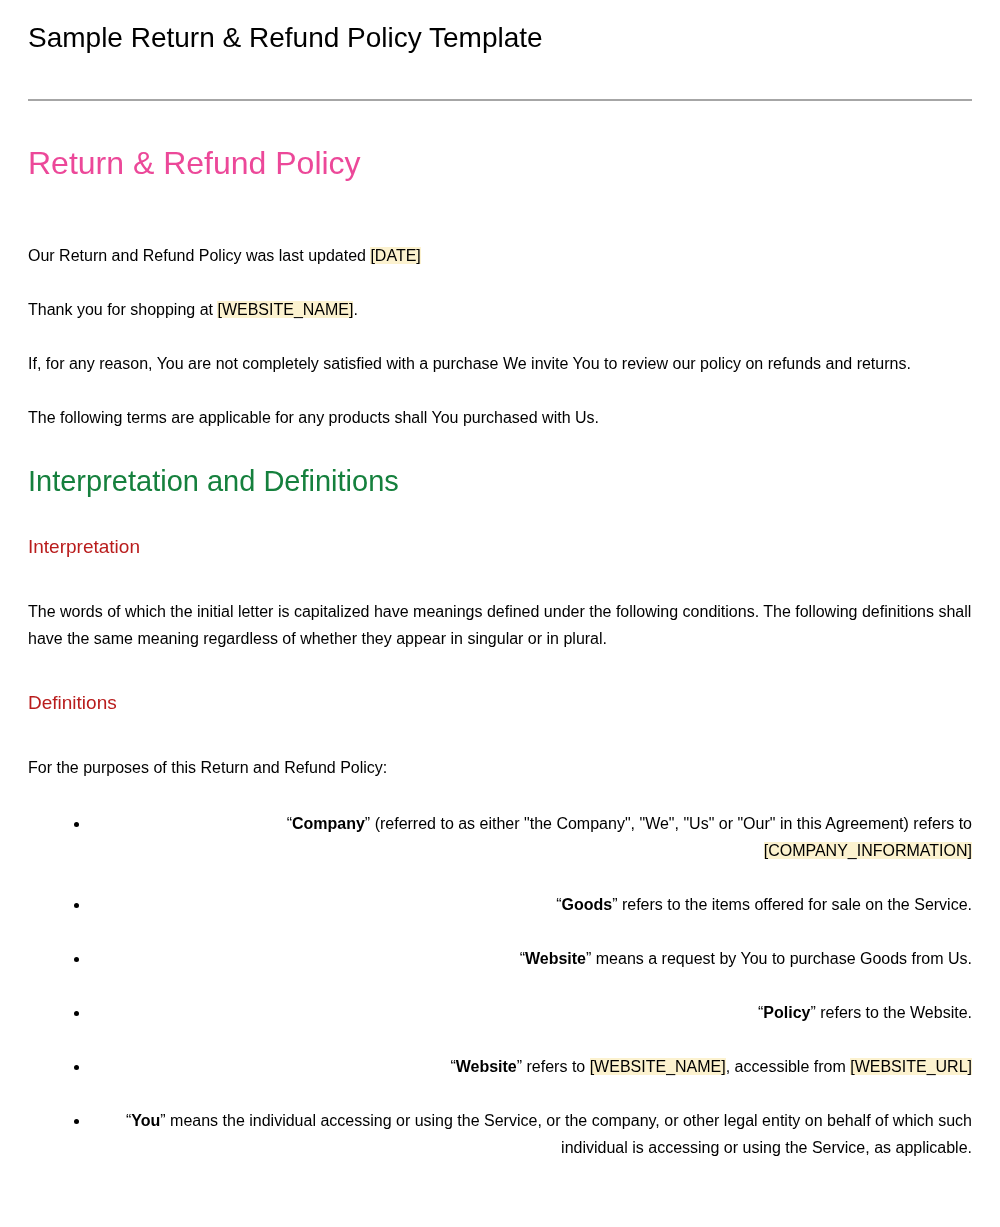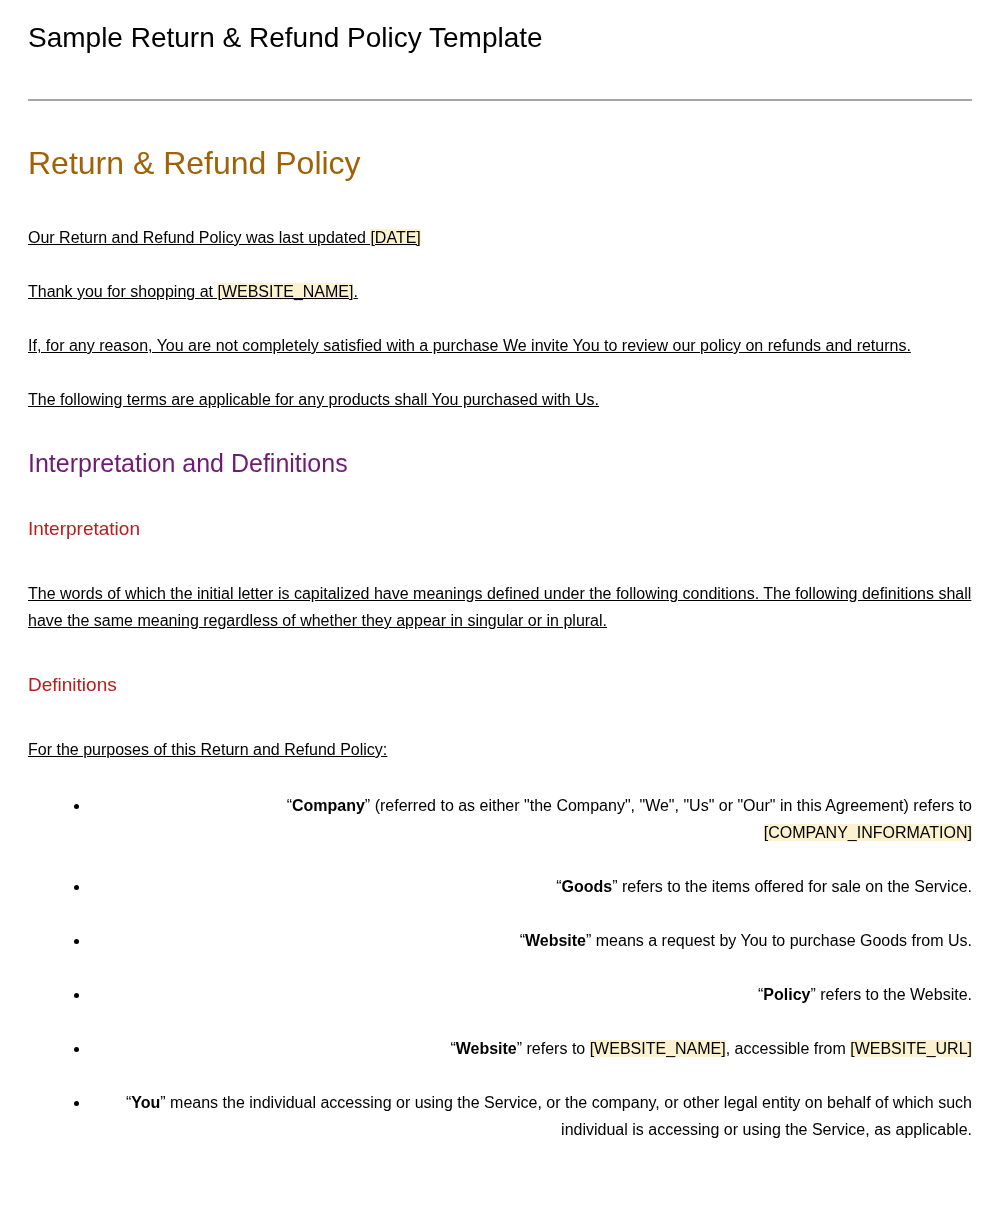--- a/index.html
+++ b/index.html
@@ -24,40 +24,39 @@
   }
   hr.title-divider {
     border: none;
     border-top: 2px solid #a6a6a6;
     margin: 38px 0 0 0;
   }
   h1.main-heading {
     font-size: 32px;
     line-height: 37px;
     font-weight: 400;
-    margin: 44px 0 42px 0;
-    color: #a16207;
+    margin: 44px 0 60px 0;
+    color: #ec4899;
   }
   h2.section-heading {
-    font-size: 25px;
+    font-size: 29px;
     line-height: 29px;
     font-weight: 400;
     margin: 36px 0 27px 0;
-    color: #701a75;
+    color: #15803d;
   }
   h3.sub-heading {
     font-size: 19px;
     line-height: 25px;
     font-weight: 400;
     margin: 38px 0 39px 0;
     color: #b91c1c;
   }
   p.body-paragraph {
     margin: 27px 0 0 0;
-    text-decoration: underline;
   }
   ul.definitions-list {
     margin: 29px 0 0 0;
     padding-left: 62px;
     list-style: disc;
     text-align: right;
   }
   ul.definitions-list li { margin: 0; }
   ul.definitions-list li + li { margin-top: 27px; }
   .bold { font-weight: 700; }

